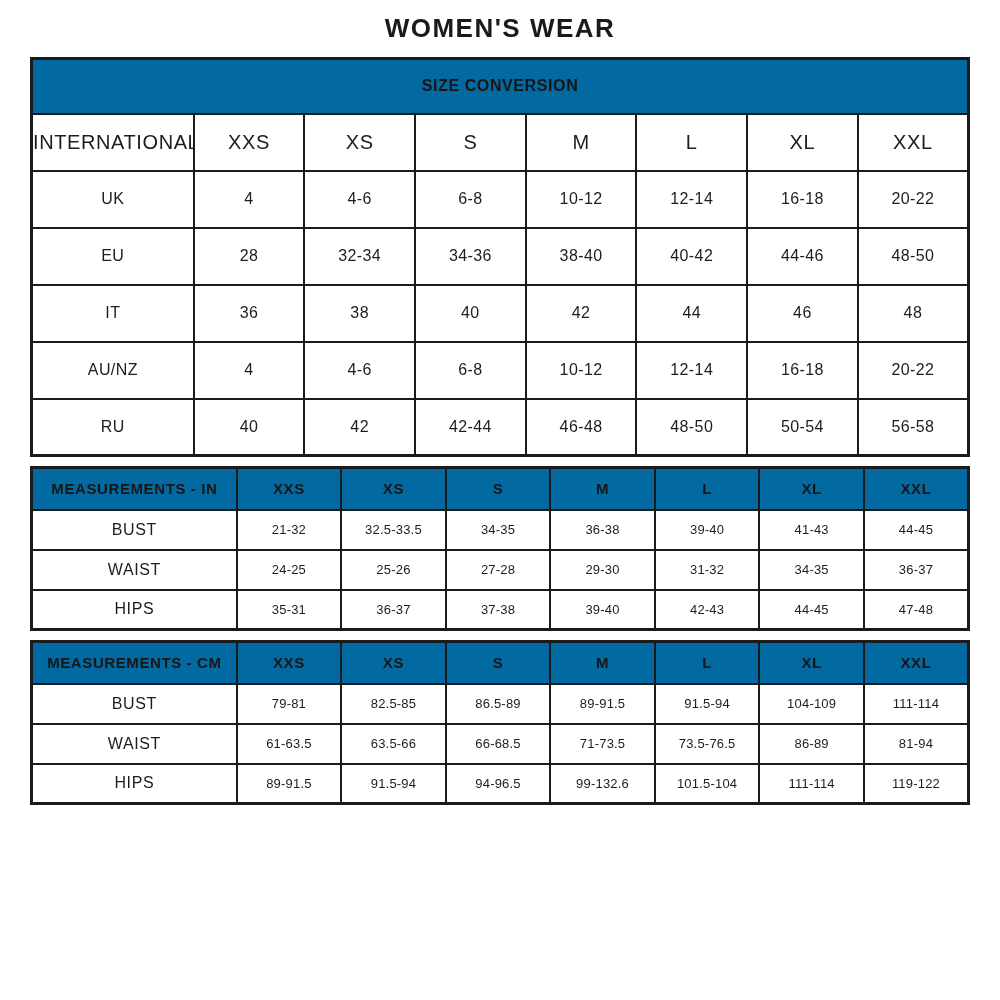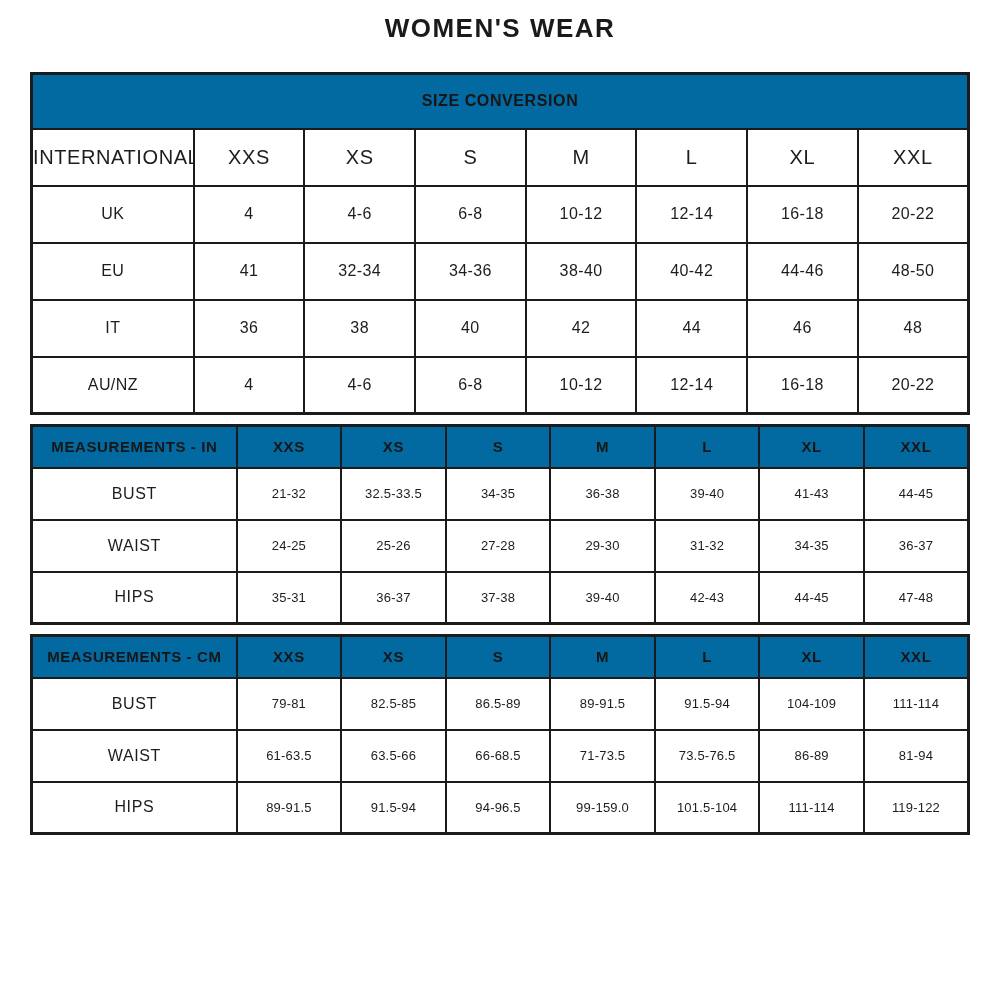--- a/index.html
+++ b/index.html
@@ -9,21 +9,21 @@
     font-family: "Liberation Sans", sans-serif;
     color: #1d1d1d;
     overflow: hidden;
   }
   .page { padding: 13px 30px 0 30px; }
   .page-title {
     text-align: center;
     font-size: 26px;
     font-weight: bold;
     letter-spacing: 1.5px;
-    margin-bottom: 28px;
+    margin-bottom: 13px;
     color: #1a1a1a;
   }
   table.tbl {
     width: 100%;
     border-collapse: collapse;
     table-layout: fixed;
     border: 3px solid #1b1b1b;
     margin-bottom: 9px;
   }
   table.tbl td, table.tbl th {
@@ -44,21 +44,21 @@
     font-size: 15px;
     letter-spacing: 0.6px;
     color: #161616;
   }
   .conv .band { height: 55px; font-size: 16px; }
   .meas .band { height: 42px; }
   
   .conv td { height: 57px; font-size: 16px; font-weight: normal; letter-spacing: 0.4px; }
   .conv td.hdr-plain { font-size: 20px; letter-spacing: 0.6px; }
   
-  .meas td { height: 52px; }
+  .meas td { height: 40px; }
   .meas td.lbl { font-size: 16px; letter-spacing: 0.6px; }
   .meas td.val { font-size: 13px; letter-spacing: 0.2px; }
 </style>
 </head>
 <body>
 
 <div class="page">
   <div class="page-title">WOMEN'S WEAR</div>
 
   <table class="tbl conv">
@@ -85,21 +85,21 @@
           <td class="val">4</td>
           <td class="val">4-6</td>
           <td class="val">6-8</td>
           <td class="val">10-12</td>
           <td class="val">12-14</td>
           <td class="val">16-18</td>
           <td class="val">20-22</td>
         </tr>
         <tr>
           <td class="lbl">EU</td>
-          <td class="val">41</td>
+          <td class="val">28</td>
           <td class="val">32-34</td>
           <td class="val">34-36</td>
           <td class="val">38-40</td>
           <td class="val">40-42</td>
           <td class="val">44-46</td>
           <td class="val">48-50</td>
         </tr>
         <tr>
           <td class="lbl">IT</td>
           <td class="val">36</td>
@@ -113,20 +113,30 @@
         <tr>
           <td class="lbl">AU/NZ</td>
           <td class="val">4</td>
           <td class="val">4-6</td>
           <td class="val">6-8</td>
           <td class="val">10-12</td>
           <td class="val">12-14</td>
           <td class="val">16-18</td>
           <td class="val">20-22</td>
         </tr>
+        <tr>
+          <td class="lbl">RU</td>
+          <td class="val">40</td>
+          <td class="val">42</td>
+          <td class="val">42-44</td>
+          <td class="val">46-48</td>
+          <td class="val">48-50</td>
+          <td class="val">50-54</td>
+          <td class="val">56-58</td>
+        </tr>
       </tbody>
   </table>
 
   <table class="tbl meas">
     <colgroup>
         <col class="c-label">
         <col class="c-size" span="7">
       </colgroup>
     <tbody>
         <tr>
@@ -206,20 +216,20 @@
           <td class="val">71-73.5</td>
           <td class="val">73.5-76.5</td>
           <td class="val">86-89</td>
           <td class="val">81-94</td>
         </tr>
         <tr>
           <td class="lbl">HIPS</td>
           <td class="val">89-91.5</td>
           <td class="val">91.5-94</td>
           <td class="val">94-96.5</td>
-          <td class="val">99-159.0</td>
+          <td class="val">99-132.6</td>
           <td class="val">101.5-104</td>
           <td class="val">111-114</td>
           <td class="val">119-122</td>
         </tr>
       </tbody>
   </table>
 </div>
 
 </body></html>

